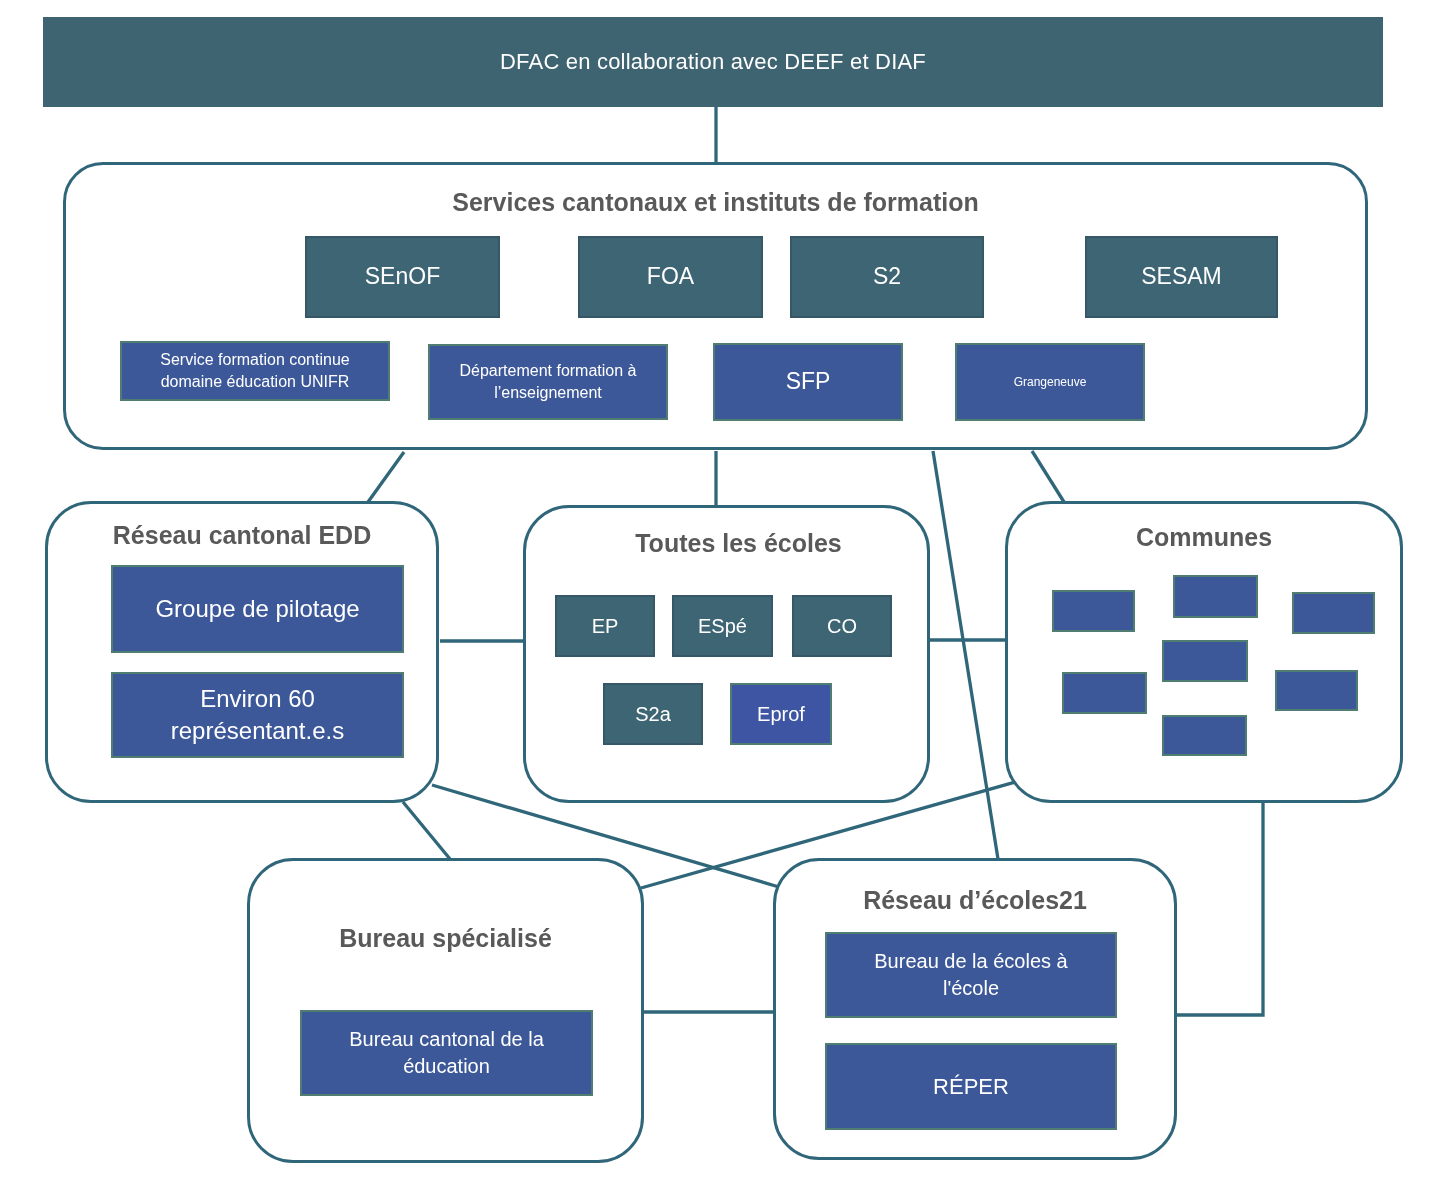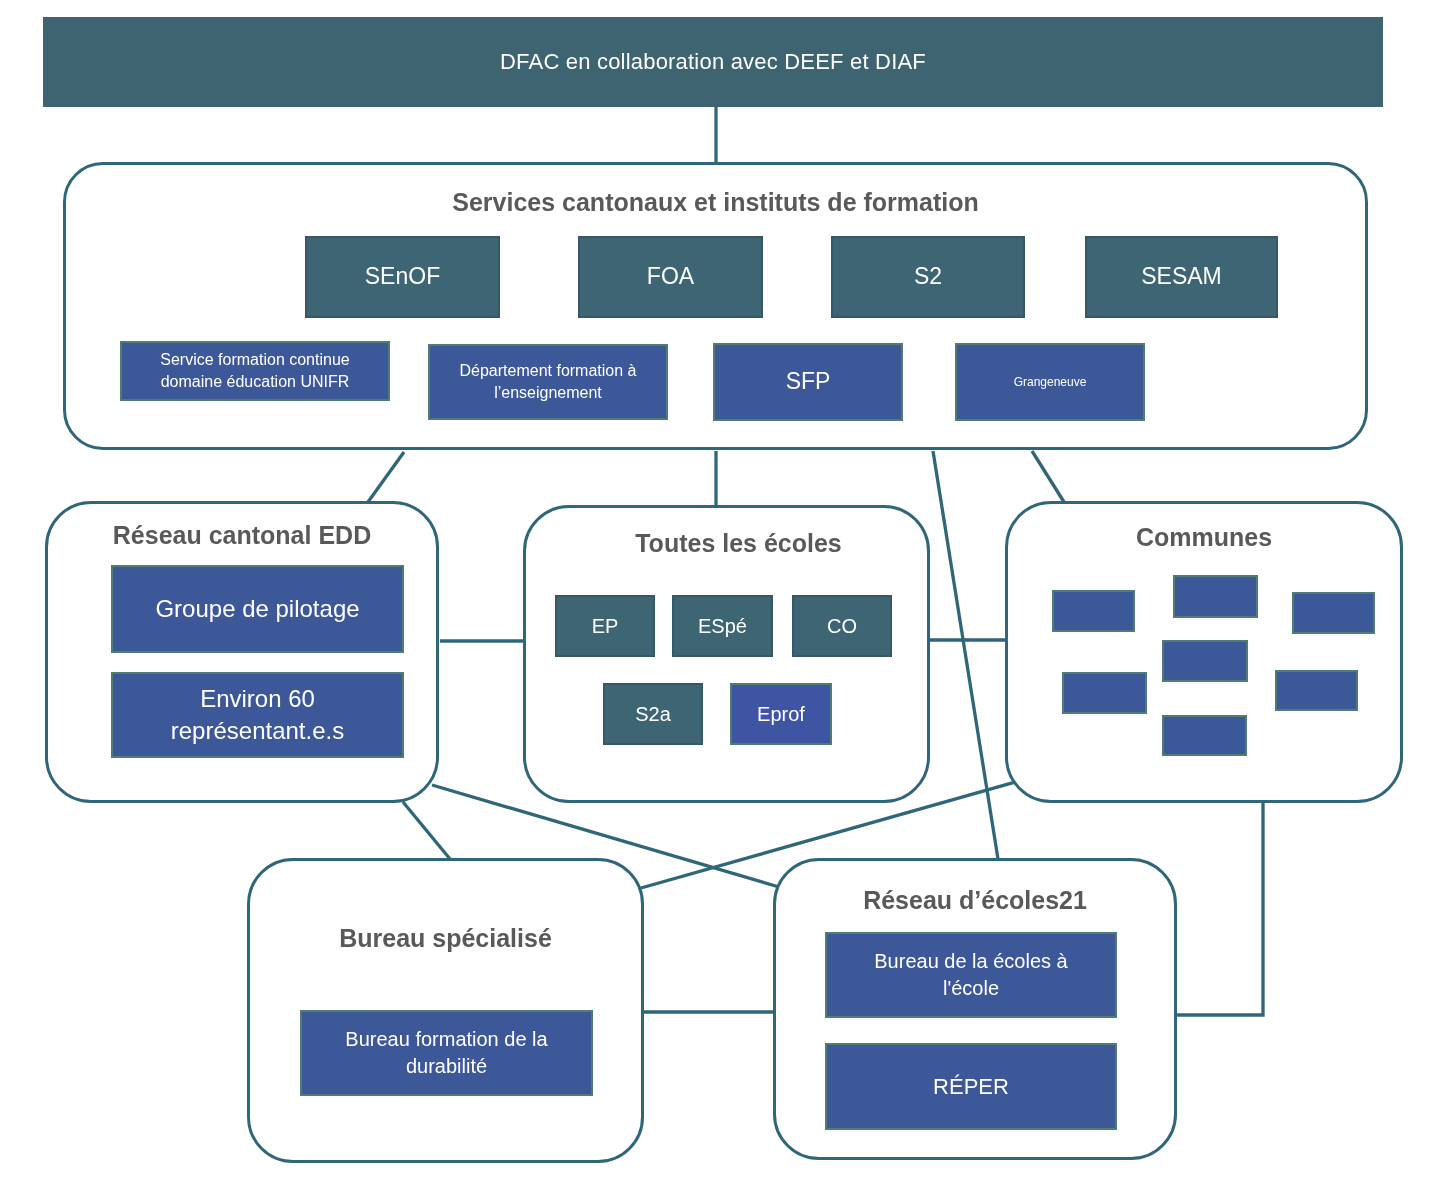--- a/index.html
+++ b/index.html
@@ -59,21 +59,21 @@
 
   <div class="banner" style="left:43px;top:17px;width:1340px;height:90px;">
     <span>DFAC en collaboration avec DEEF et DIAF</span>
   </div>
 
   <div class="container services" style="left:63px;top:162px;width:1305px;height:288px;">
     <div class="title" style="top:22px;">Services cantonaux et instituts de formation</div>
   </div>
   <div class="node teal fs23" style="left:305px;top:236px;width:195px;height:82px;">SEnOF</div>
   <div class="node teal fs23" style="left:578px;top:236px;width:185px;height:82px;">FOA</div>
-  <div class="node teal fs23" style="left:831px;top:236px;width:194px;height:82px;">S2</div>
+  <div class="node teal fs23" style="left:790px;top:236px;width:194px;height:82px;">S2</div>
   <div class="node teal fs23" style="left:1085px;top:236px;width:193px;height:82px;">SESAM</div>
   <div class="node blue fs16" style="left:120px;top:341px;width:270px;height:60px;padding:0 20px;">Service formation continue domaine éducation UNIFR</div>
   <div class="node blue fs16" style="left:428px;top:344px;width:240px;height:76px;padding:0 20px;">Département formation à l’enseignement</div>
   <div class="node blue fs23" style="left:713px;top:343px;width:190px;height:78px;">SFP</div>
   <div class="node blue fs19" style="left:955px;top:343px;width:190px;height:78px;">Grangeneuve</div>
 
   <div class="container" style="left:45px;top:501px;width:394px;height:302px;">
     <div class="title" style="top:16px;">Réseau cantonal EDD</div>
   </div>
   <div class="node blue fs24" style="left:95px;top:565px;width:293px;height:88px;">Groupe de pilotage</div>
@@ -96,21 +96,21 @@
   <div class="node blue" style="left:1292px;top:592px;width:83px;height:42px;"></div>
   <div class="node blue" style="left:1162px;top:640px;width:86px;height:42px;"></div>
   <div class="node blue" style="left:1062px;top:672px;width:85px;height:42px;"></div>
   <div class="node blue" style="left:1275px;top:670px;width:83px;height:41px;"></div>
   <div class="node blue" style="left:1162px;top:715px;width:85px;height:41px;"></div>
 
   <div class="container" style="left:247px;top:858px;width:397px;height:305px;">
     <div class="title" style="top:62px;">Bureau spécialisé</div>
   </div>
   <div class="node blue fs20" style="left:300px;top:1010px;width:293px;height:86px;">
-    <span class="w240">Bureau formation de la durabilité</span>
+    <span class="w240">Bureau cantonal de la éducation</span>
   </div>
 
   <div class="container" style="left:773px;top:858px;width:404px;height:302px;">
     <div class="title" style="top:24px;">Réseau d’écoles21</div>
   </div>
   <div class="node blue fs20" style="left:825px;top:932px;width:292px;height:86px;">
     <span class="w210">Bureau de la écoles à l'école</span>
   </div>
   <div class="node blue fs22" style="left:825px;top:1043px;width:292px;height:87px;">RÉPER</div>
 

